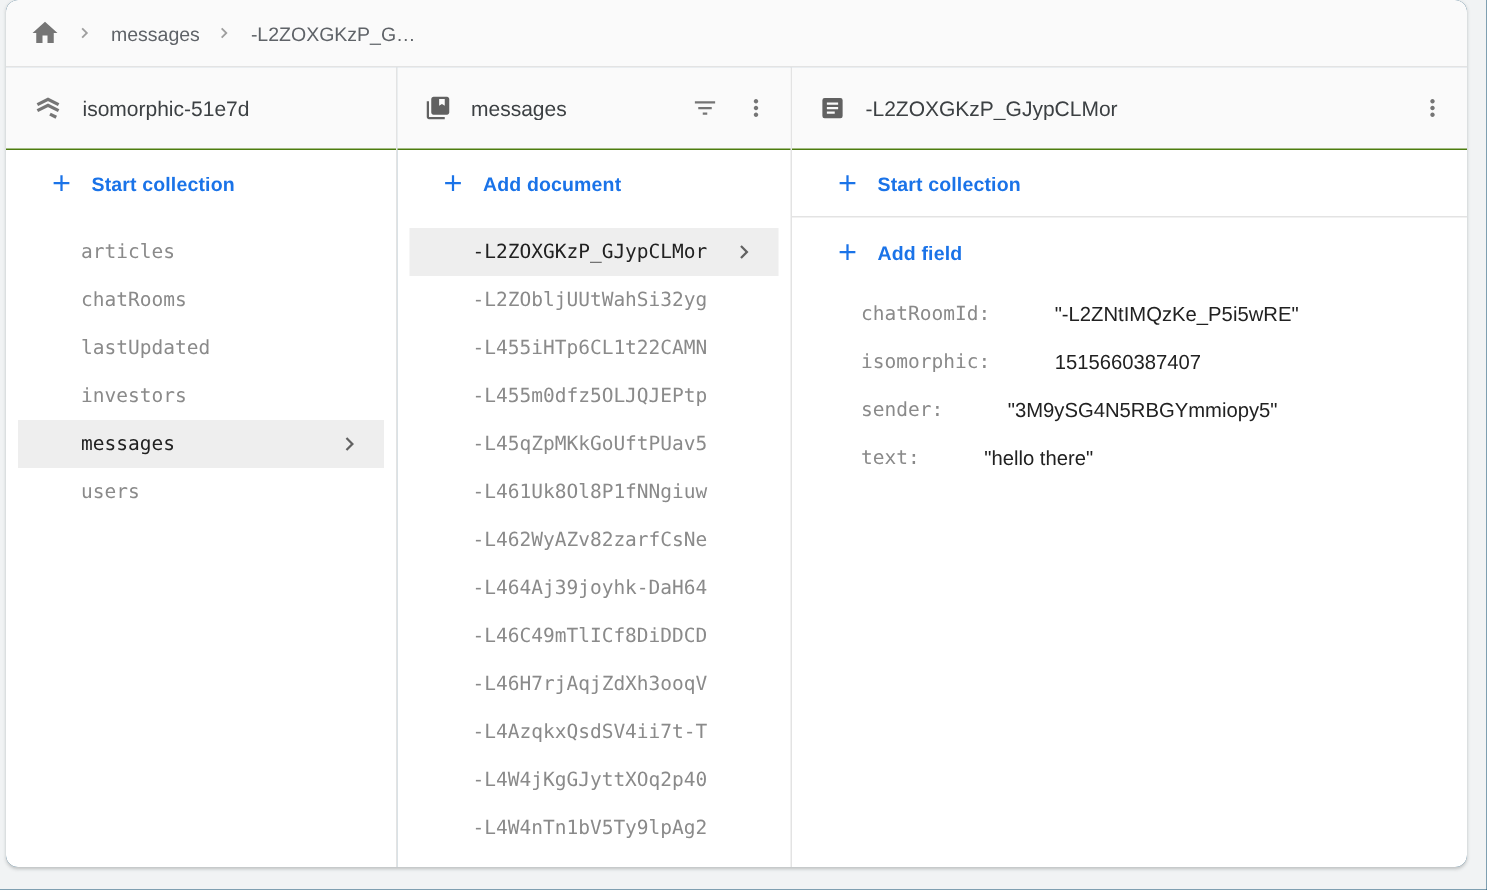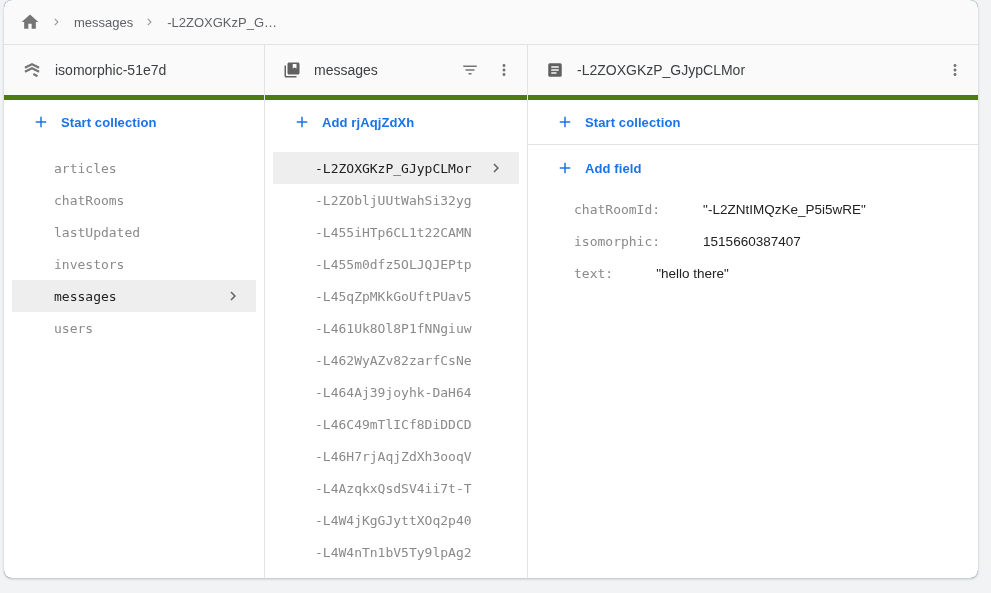--- a/index.html
+++ b/index.html
@@ -24,21 +24,21 @@
   .crumb{font-size:13px;color:#5f6368;white-space:nowrap;cursor:pointer;}
   .icon{display:inline-flex;align-items:center;justify-content:center;flex:0 0 auto;}
   
   .cols{flex:1;display:flex;min-height:0;}
   .col{display:flex;flex-direction:column;min-width:0;box-sizing:border-box;background:#fff;}
   .col1{width:261px;border-right:1px solid #e3e3e3;}
   .col2{width:263px;border-right:1px solid #e3e3e3;}
   .col3{flex:1;}
   .col-header{
     height:55px;box-sizing:border-box;flex:0 0 55px;
-    background:#fafafa;border-bottom:5px solid #4d7c0f;
+    background:#fafafa;border-bottom:1px solid #4d7c0f;
     display:flex;align-items:center;padding:0 14px 0 18px;gap:13px;
   }
   .col-title{font-size:14px;color:#3c4043;white-space:nowrap;overflow:hidden;text-overflow:ellipsis;flex:1;}
   .header-icons{display:flex;align-items:center;gap:16px;margin-left:auto;}
   .icon-btn{cursor:pointer;display:inline-flex;}
   .col-body{flex:1;overflow:hidden;}
   
   .action{
     height:44px;display:flex;align-items:center;padding-left:28px;gap:11px;cursor:pointer;
   }
@@ -165,21 +165,21 @@
           </span>
         </span>
       </div>
       <div class="col-body">
         <div class="action">
           <span class="icon">
             <svg width="18" height="18" viewBox="0 0 24 24">
                 <path d="M19 13h-6v6h-2v-6H5v-2h6V5h2v6h6v2z" fill="#1a73e8"></path>
               </svg>
           </span>
-          <span class="action-label">Add rjAqjZdXh</span>
+          <span class="action-label">Add document</span>
         </div>
         <ul class="list">
 
         <li class="list-item selected">
               <span>-L2ZOXGKzP_GJypCLMor</span>
               <span class="chev icon">
                 <svg width="18" height="18" viewBox="0 0 24 24">
                   <path d="M10 6 8.6 7.4 13.2 12l-4.6 4.6L10 18l6-6z" fill="#616161"></path>
                 </svg>
               </span>
@@ -273,20 +273,24 @@
 
         <div class="field-row">
               <span class="field-key">chatRoomId:</span>
               <span class="field-value">"-L2ZNtIMQzKe_P5i5wRE"</span>
             </div>
             <div class="field-row">
               <span class="field-key">isomorphic:</span>
               <span class="field-value">1515660387407</span>
             </div>
             <div class="field-row">
+              <span class="field-key">sender:</span>
+              <span class="field-value">"3M9ySG4N5RBGYmmiopy5"</span>
+            </div>
+            <div class="field-row">
               <span class="field-key">text:</span>
               <span class="field-value">"hello there"</span>
             </div>
           </div>
       </div>
     </div>
 
   </div>
 </div>
 

